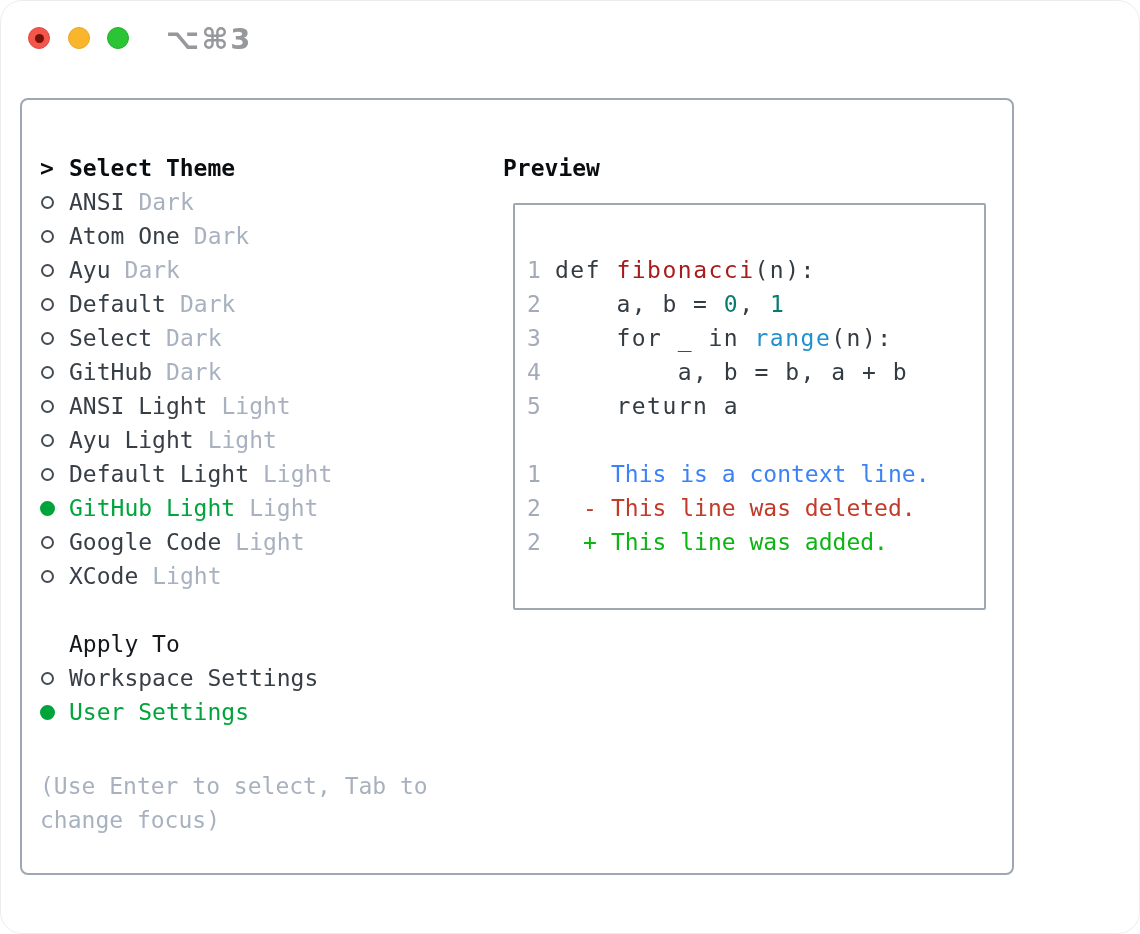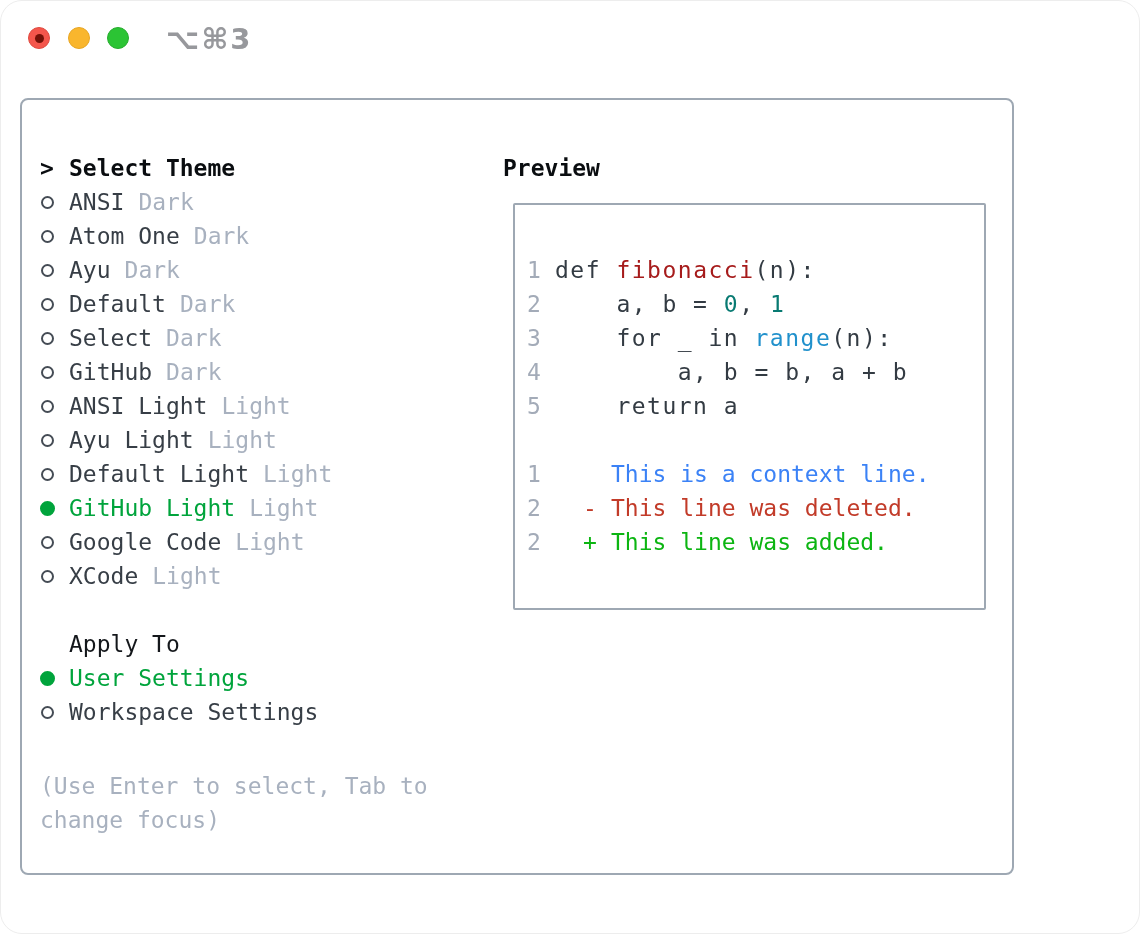--- a/index.html
+++ b/index.html
@@ -195,32 +195,32 @@
           </span>
         <span class="tname">XCode</span>
         <span class="ttag">Light</span>
       </div>
 
       <div class="apply-section">
         <div class="row">
           <span class="marker"></span>
           <span class="apply-header">Apply To</span>
         </div>
+        <div class="row">
+          <span class="marker">
+              <span class="circle"></span>
+            </span>
+          <span class="tname">Workspace Settings</span>
+        </div>
         <div class="row selected">
           <span class="marker">
               <span class="circle"></span>
             </span>
           <span class="tname">User Settings</span>
         </div>
-        <div class="row">
-          <span class="marker">
-              <span class="circle"></span>
-            </span>
-          <span class="tname">Workspace Settings</span>
-        </div>
       </div>
 
       <div class="help">(Use Enter to select, Tab to change focus)</div>
     </div>
 
     <div class="preview-header">Preview</div>
 
     <div class="preview-box">
 
       <div class="line py"><span class="ln">1</span><span class="sp"></span><span class="pycode"><span class="tok-keyword">def </span><span class="tok-function">fibonacci</span><span class="tok-plain">(n):</span></span></div>

